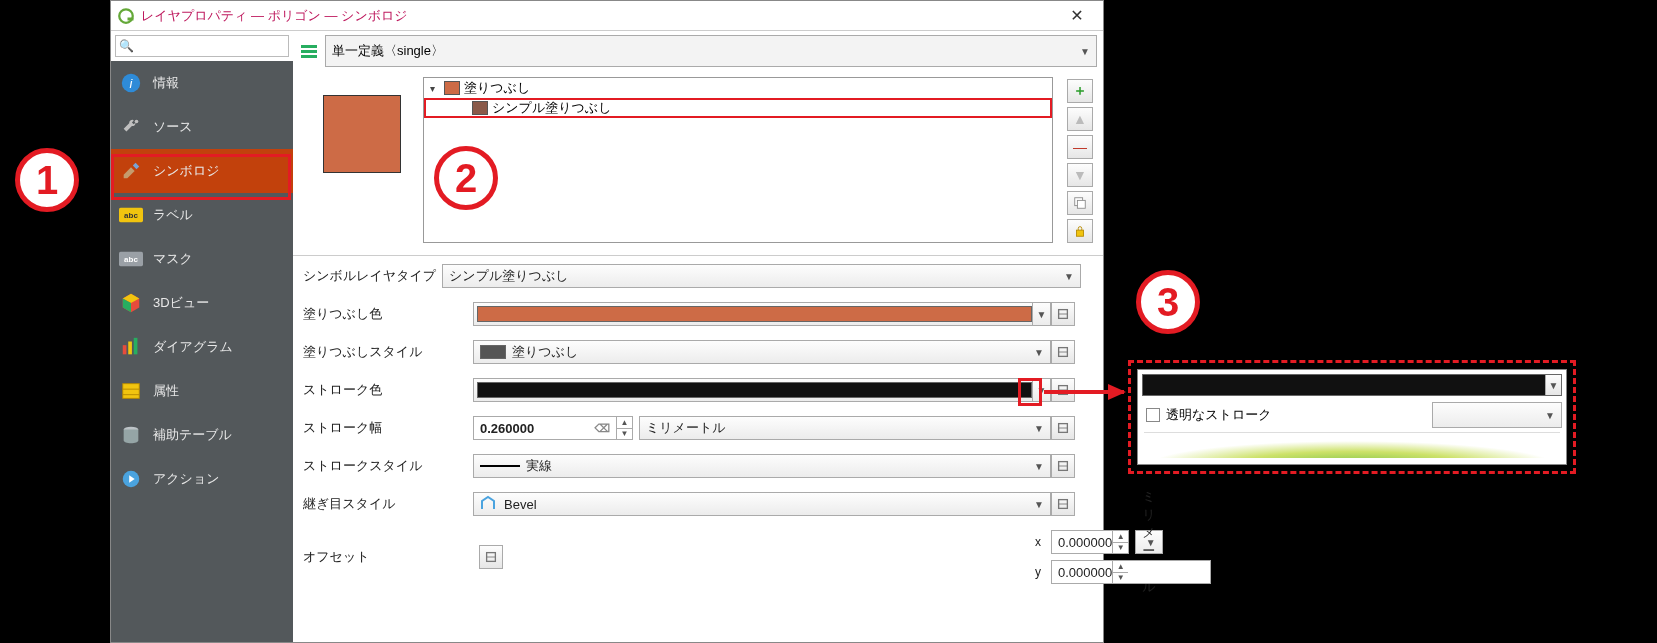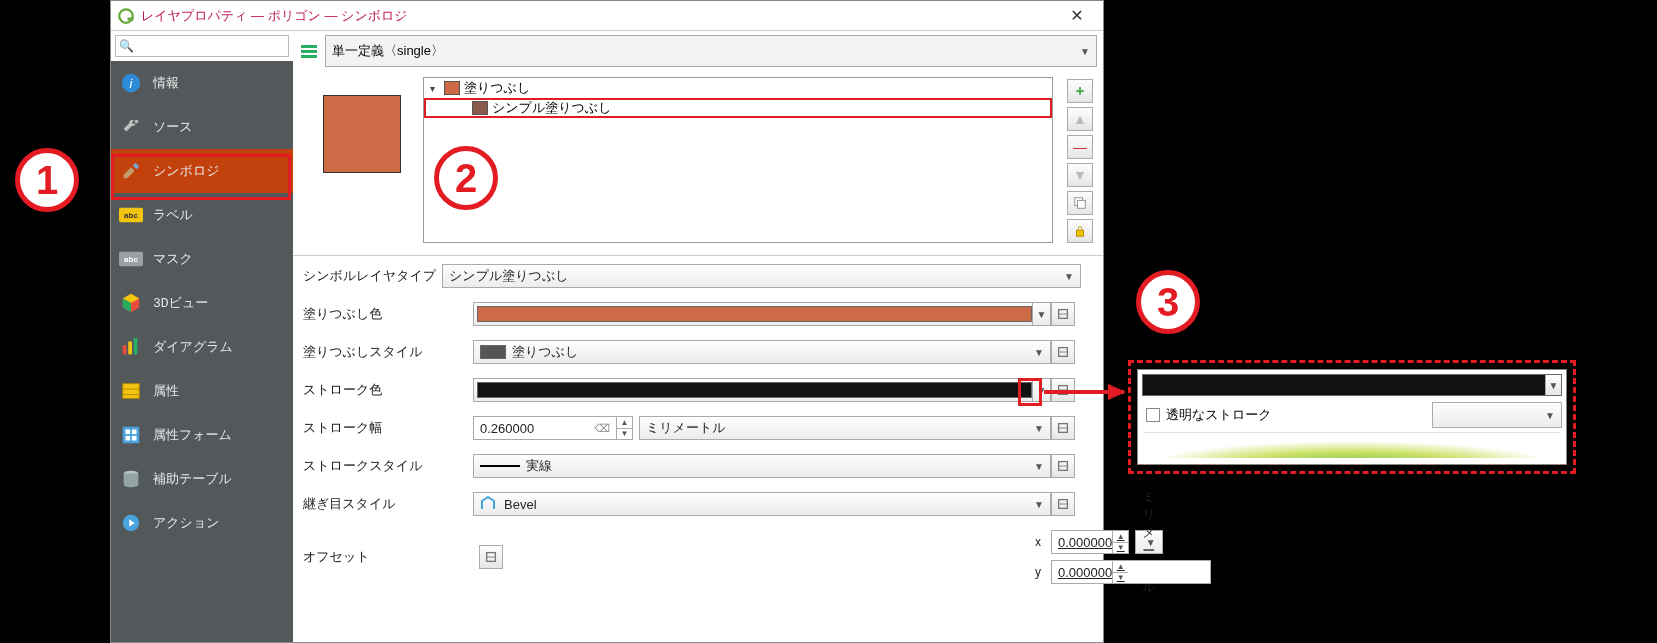--- a/index.html
+++ b/index.html
@@ -42,21 +42,21 @@
     font-size: 12px; color: #999;
   }
   .searchwrap input { padding-left: 22px; }
 
   .side { flex: 1; background: #53585b; color: #e8e8e8; font-size: 13px; overflow: auto; }
   .side .item {
     display: flex; align-items: center; height: 44px; padding: 0 8px; gap: 10px; cursor: pointer;
   }
   .side .item.sel { background: #c2410c; }
   .side .ico { width: 24px; height: 24px; display: flex; align-items: center; justify-content: center; }
-  .side .lbl { white-space: nowrap; font-family: Liberation Mono, monospace; }
+  .side .lbl { white-space: nowrap; }
 
   
   .main { flex: 1; background: #fff; display: flex; flex-direction: column; min-width: 0; }
 
   .rendererRow { display: flex; align-items: center; padding: 4px 6px; gap: 6px; }
   .rendererRow .ricon { width: 20px; height: 20px; }
   .rendererCombo {
     flex: 1; height: 24px; border: 1px solid #aaa; background: #f3f3f3;
     display: flex; align-items: center; padding: 15px 6px; font-size: 13px; position: relative;
   }
@@ -112,28 +112,28 @@
   .spin {
     height: 24px; border: 1px solid #aaa; background: #fff; display: flex; align-items: center;
     padding: 0 0 0 6px; position: relative; font-size: 13px;
   }
   .spin .clr { margin-left: auto; margin-right: 2px; color: #888; font-size: 11px; padding: 0 4px; }
   .spin .spbtns { width: 16px; display: flex; flex-direction: column; border-left: 1px solid #aaa; height: 100%; }
   .spin .spbtns div { flex:1; display:flex; align-items:center; justify-content:center; font-size:8px; color:#555; border-bottom:1px solid #aaa;}
   .spin .spbtns div:last-child { border-bottom:none; }
 
   .twoCol { display: flex; gap: 6px; align-items: center; }
-  .twoCol .spin { width: 160px; }
+  .twoCol .spin { width: 160px; font-weight: bold; }
   .twoCol .combo { flex: 1; }
 
   .strokeLine { width: 40px; border-top: 2px solid #000; margin-right: 6px; }
 
   .offsetRow { display: grid; grid-template-columns: 170px auto 1fr 30px; align-items: center; row-gap: 6px; column-gap: 6px; }
   .offsetRow .axis { text-align: right; padding-right: 4px; font-size: 12px; }
-  .offsetRow .spin { width: 160px; text-decoration: underline; }
+  .offsetRow .spin { width: 160px; }
 
   
   .circ {
     position: absolute; width: 64px; height: 64px; border-radius: 50%;
     border: 5px solid #e31b23; background: #fff; color: #e31b23;
     display: flex; align-items: center; justify-content: center;
     font-size: 40px; font-weight: 700;
   }
 
   .redbox { position: absolute; border: 3px solid #e31b23; pointer-events: none; }
@@ -264,32 +264,20 @@
           </div>
           <div class="item">
             <span class="ico">
               <svg viewBox="0 0 24 24" width="22" height="22">
                   <rect x="3" y="4" width="18" height="16" fill="#f1c40f" stroke="#b58900"></rect>
                   <line x1="3" y1="10" x2="21" y2="10" stroke="#b58900"></line>
                   <line x1="3" y1="16" x2="21" y2="16" stroke="#b58900"></line>
                 </svg>
             </span>
             <span class="lbl">属性</span>
-          </div>
-          <div class="item">
-            <span class="ico">
-              <svg viewBox="0 0 24 24" width="22" height="22">
-                  <rect x="3" y="3" width="18" height="18" fill="#4aa3df"></rect>
-                  <rect x="6" y="6" width="5" height="5" fill="#fff"></rect>
-                  <rect x="13" y="6" width="5" height="5" fill="#fff"></rect>
-                  <rect x="6" y="13" width="5" height="5" fill="#fff"></rect>
-                  <rect x="13" y="13" width="5" height="5" fill="#fff"></rect>
-                </svg>
-            </span>
-            <span class="lbl">属性フォーム</span>
           </div>
           <div class="item">
             <span class="ico">
               <svg viewBox="0 0 24 24" width="22" height="22">
                   <ellipse cx="12" cy="6" rx="8" ry="3" fill="#bdc3c7"></ellipse>
                   <path d="M4 6v12c0 1.7 3.6 3 8 3s8-1.3 8-3V6" fill="#95a5a6"></path>
                 </svg>
             </span>
             <span class="lbl">補助テーブル</span>
           </div>

